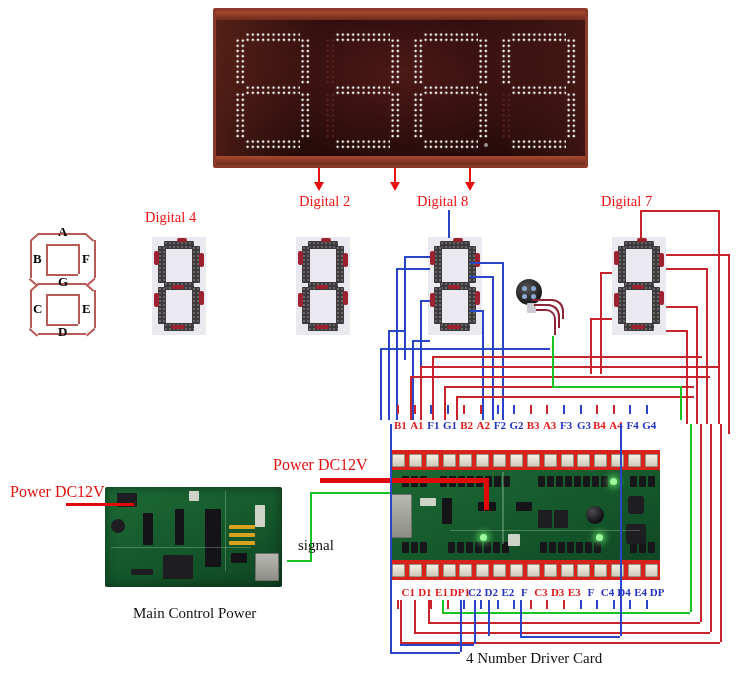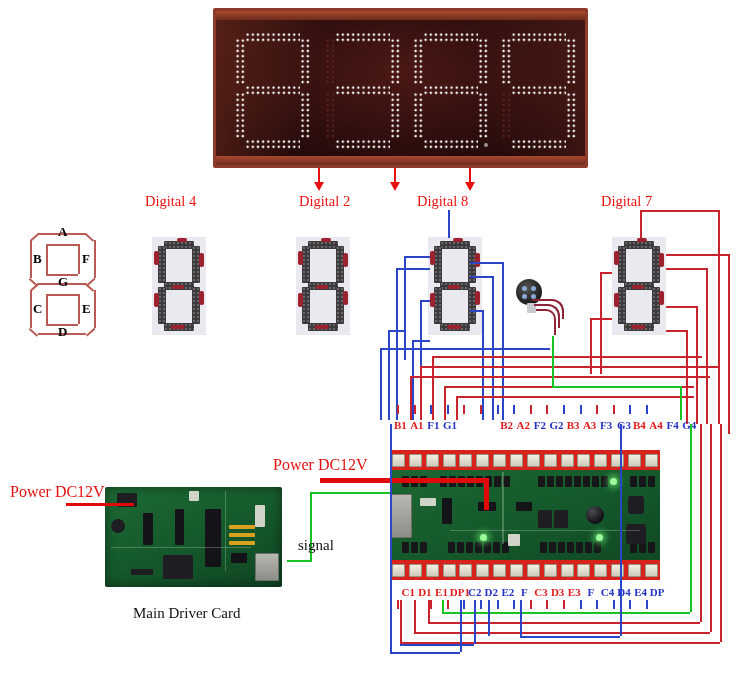--- a/index.html
+++ b/index.html
@@ -307,21 +307,21 @@
 
   <div class="abs arrow-line" style="left:318px; top:168px; height:16px;"></div>
   <div class="abs arrow-head" style="left:314px; top:182px;"></div>
 
   <div class="abs arrow-line" style="left:394px; top:168px; height:16px;"></div>
   <div class="abs arrow-head" style="left:390px; top:182px;"></div>
 
   <div class="abs arrow-line" style="left:469px; top:168px; height:16px;"></div>
   <div class="abs arrow-head" style="left:465px; top:182px;"></div>
 
-  <div class="abs dig-label" style="left:145px; top:193px;">Digital 4</div>
+  <div class="abs dig-label" style="left:145px; top:209px;">Digital 4</div>
   <div class="abs dig-label" style="left:299px; top:193px;">Digital 2</div>
   <div class="abs dig-label" style="left:417px; top:193px;">Digital 8</div>
   <div class="abs dig-label" style="left:601px; top:193px;">Digital 7</div>
 
   <div id="seg-legend" class="abs">
 
     <div class="lg-seg lg-h" style="left:18px; top:5px;  width:48px;"></div>
     <div class="lg-seg lg-h" style="left:18px; top:55px; width:48px;"></div>
     <div class="lg-seg lg-h" style="left:18px; top:105px;width:48px;"></div>
     <div class="lg-seg lg-v" style="left:10px; top:12px; height:38px;"></div>
@@ -513,21 +513,21 @@
       <span class="tick r" style="margin-right: 14.6px;"></span>
       <span class="tick r" style="margin-right: 14.6px;"></span>
       <span class="tick b" style="margin-right: 14.6px;"></span>
       <span class="tick b" style="margin-right: 14.6px;"></span>
     </div>
   <div class="pinrow" id="top-pins" style="left:392px; top:419px;">
       <span class="pin r" style="width: 16.6px;">B1</span>
       <span class="pin r" style="width: 16.6px;">A1</span>
       <span class="pin b" style="width: 16.6px;">F1</span>
       <span class="pin b" style="width: 16.6px;">G1</span>
-      <span class="pin r" style="width: 16.6px; margin-left: 40px;">B2</span>
+      <span class="pin r" style="width: 16.6px;">B2</span>
       <span class="pin r" style="width: 16.6px;">A2</span>
       <span class="pin b" style="width: 16.6px;">F2</span>
       <span class="pin b" style="width: 16.6px;">G2</span>
       <span class="pin r" style="width: 16.6px;">B3</span>
       <span class="pin r" style="width: 16.6px;">A3</span>
       <span class="pin b" style="width: 16.6px;">F3</span>
       <span class="pin b" style="width: 16.6px; text-align: right;">G3</span>
       <span class="pin r" style="width: 16.6px;">B4</span>
       <span class="pin r" style="width: 16.6px;">A4</span>
       <span class="pin b" style="width: 16.6px;">F4</span>
@@ -740,15 +740,16 @@
 
   <div class="wire green h" style="left:287px; top:560px; width:25px;"></div>
   <div class="wire green v" style="left:310px; top:492px; height:70px;"></div>
   <div class="wire green h" style="left:310px; top:492px; width:80px;"></div>
 
   <div class="power-wire" style="left:66px; top:503px; width:68px; height:3px;"></div>
 
   <div class="redlabel" style="left:10px; top:483px;">Power DC12V</div>
   <div class="redlabel" style="left:273px; top:456px;">Power DC12V</div>
   <div class="blacklabel" style="left:298px; top:537px;">signal</div>
-  <div class="caption" style="left:133px; top:605px;">Main Driver Card</div>
+  <div class="caption" style="left:133px; top:605px;">Main Control Power</div>
+  <div class="caption" style="left:466px; top:650px;">4 Number Driver Card</div>
 
 </div>
 
 </body></html>

